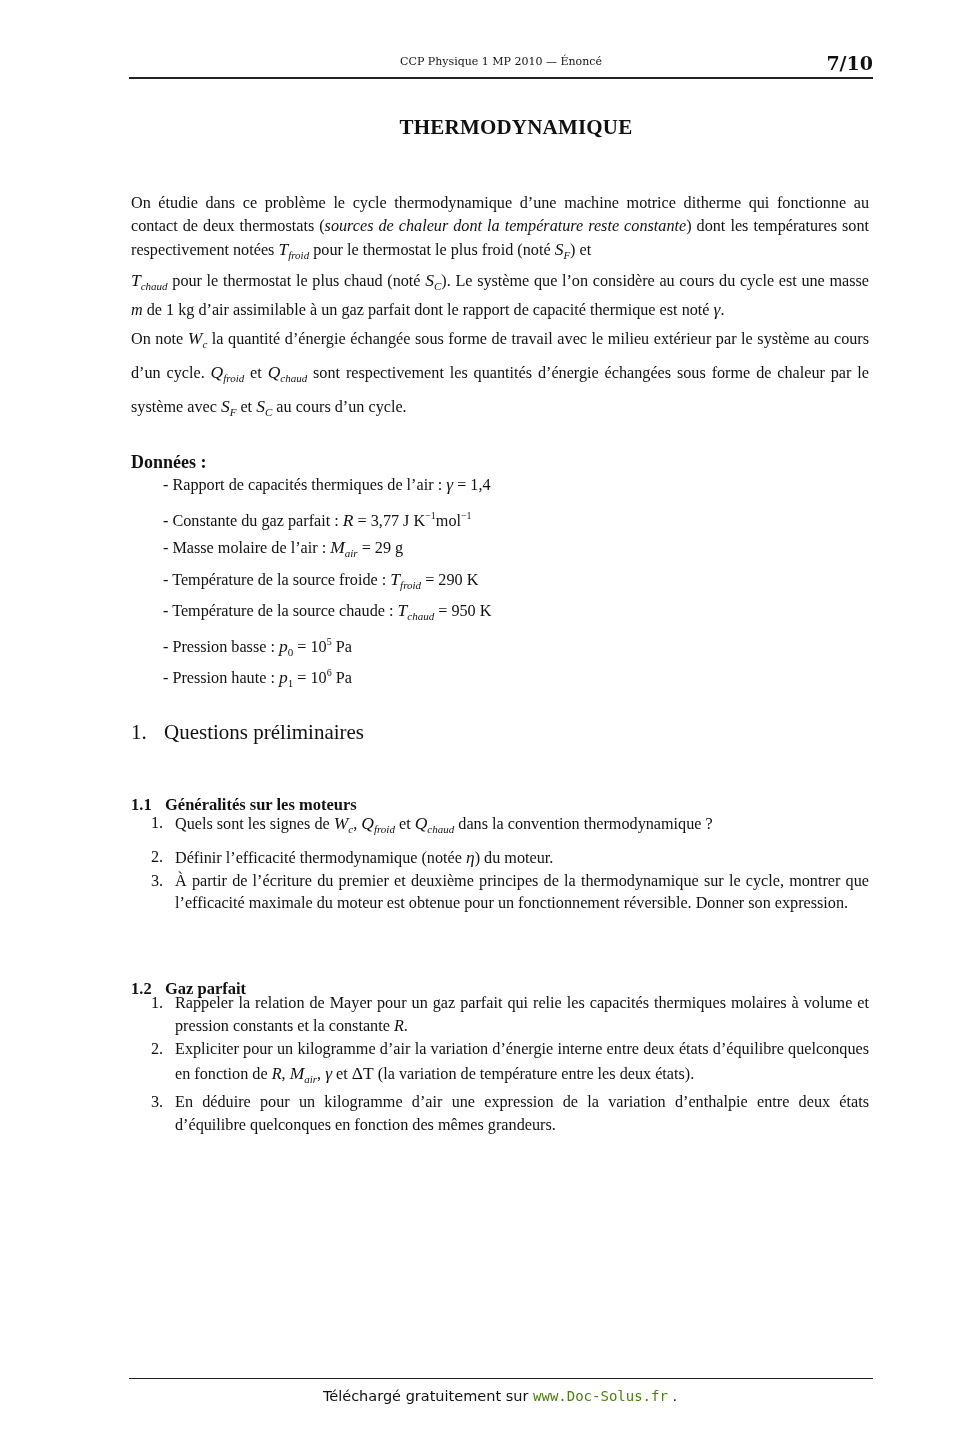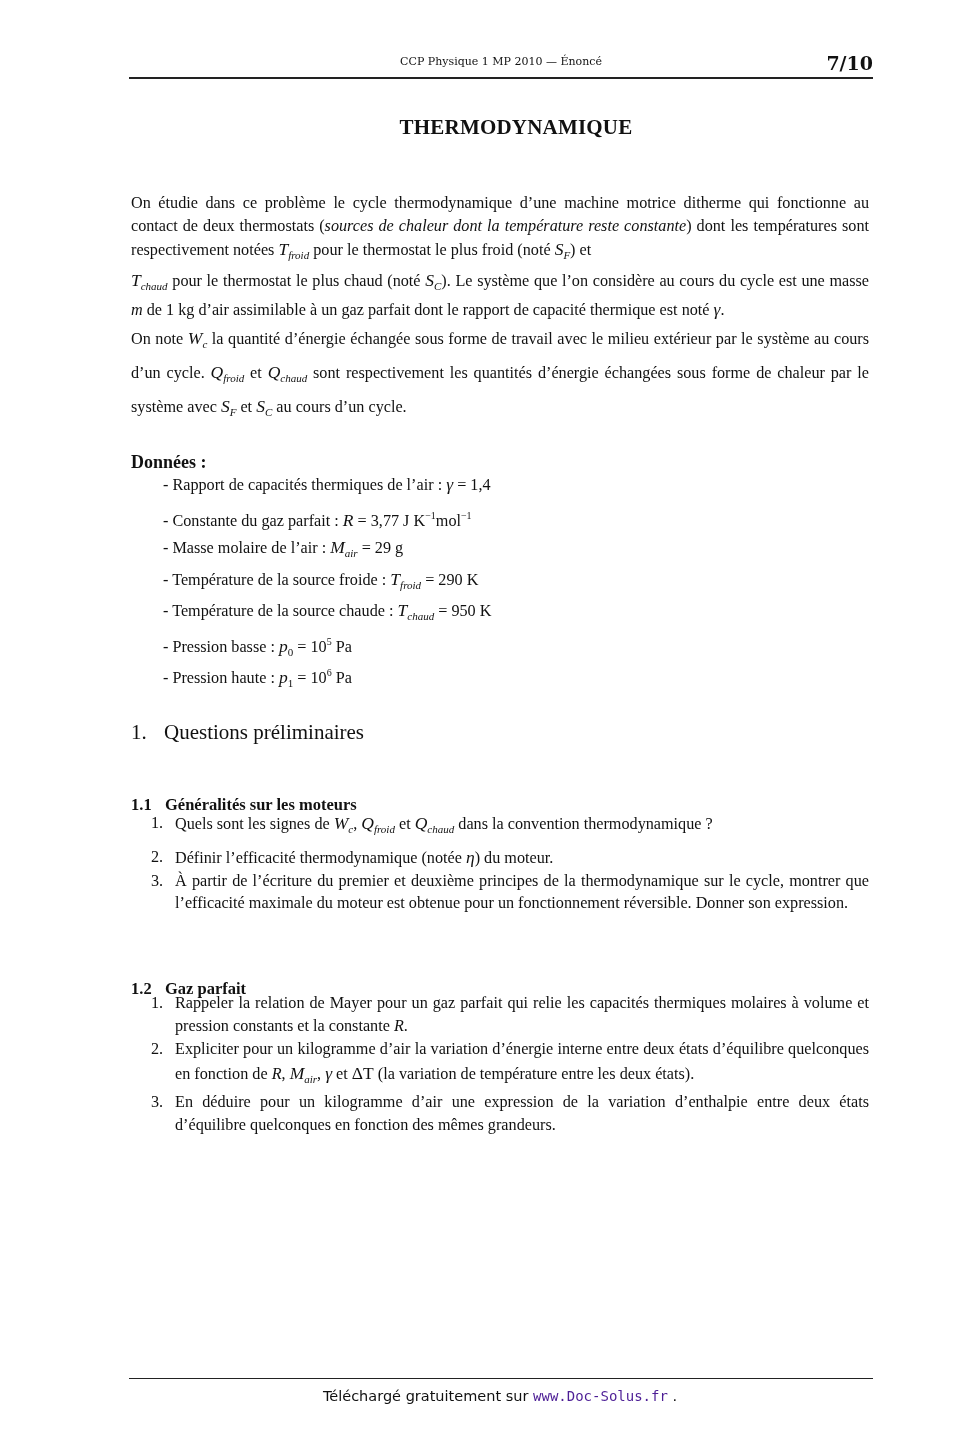--- a/index.html
+++ b/index.html
@@ -89,16 +89,16 @@
   <div class="h2 h2-b serif"><span class="num">1.2</span><span>Gaz parfait</span></div>
 
   <ul class="qlist q-b serif">
     <li><span class="qn">1.</span><span>Rappeler la relation de Mayer pour un gaz parfait qui relie les capacités thermiques molaires à volume et pression constants et la constante </span><span class="i">R</span><span>.</span></li>
     <li class="tall"><span class="qn">2.</span><span>Expliciter pour un kilogramme d’air la variation d’énergie interne entre deux états d’équilibre quelconques en fonction de </span><span class="i">R</span><span>, </span><span class="sym">M</span><span class="sub">air</span><span>, </span><span class="sym">γ</span><span> et </span><span class="sym" style="font-style:normal">ΔT</span><span> (la variation de température entre les deux états).</span></li>
     <li><span class="qn">3.</span><span>En déduire pour un kilogramme d’air une expression de la variation d’enthalpie entre deux états d’équilibre quelconques en fonction des mêmes grandeurs.</span></li>
   </ul>
 
   <div class="footer-rule"></div>
   <div class="footer">
-    <span>Téléchargé gratuitement sur </span><a style="color: #4c1d95;">www.Doc-Solus.fr</a><span> .</span>
+    <span>Téléchargé gratuitement sur </span><a style="color: #4d7c0f;">www.Doc-Solus.fr</a><span> .</span>
   </div>
 
 </div>
 
 </body></html>

